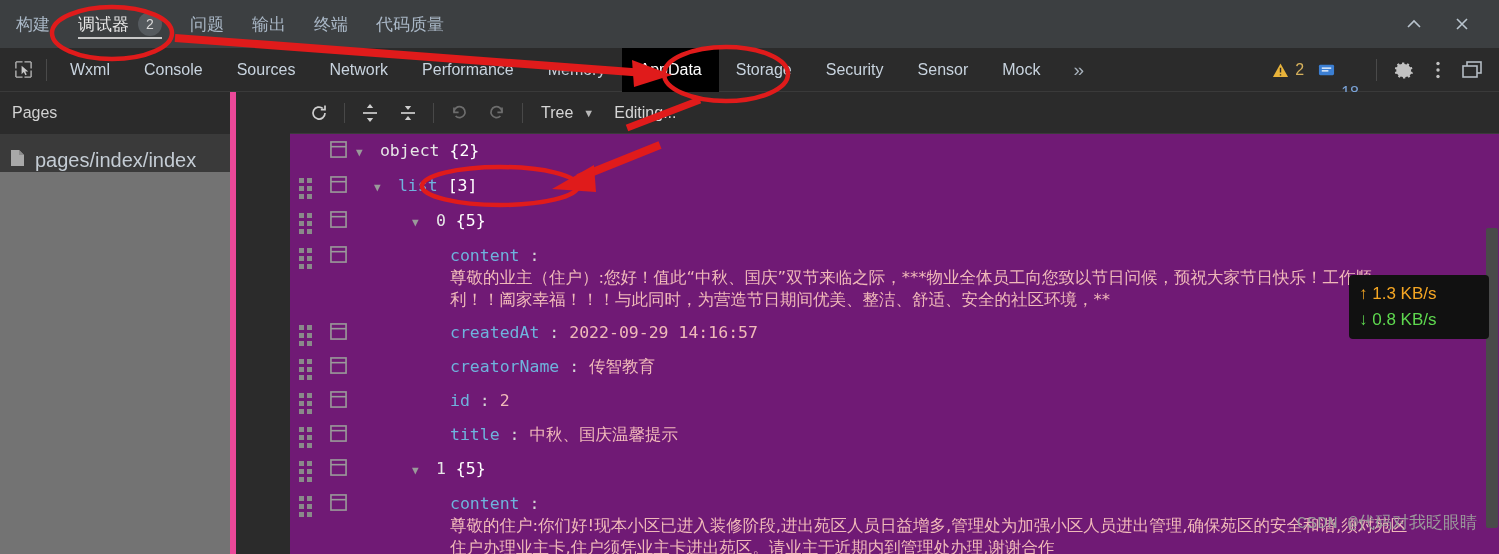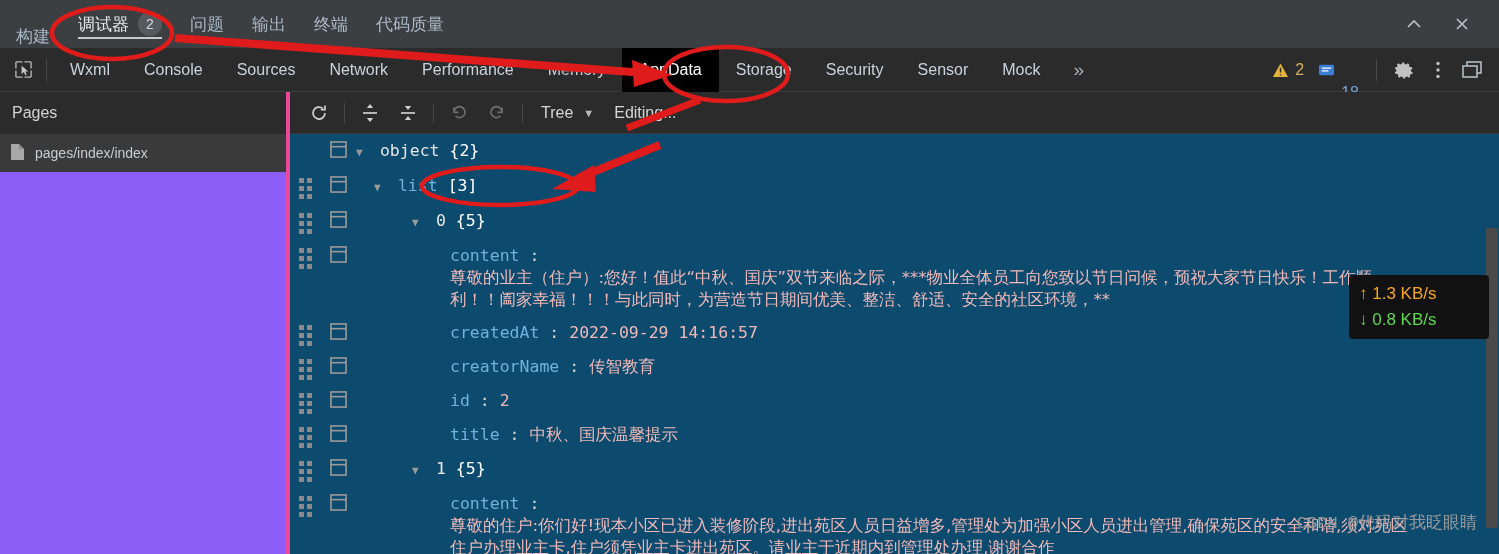--- a/index.html
+++ b/index.html
@@ -15,21 +15,21 @@
   .ide-tabbar {
     position: absolute; top: 0; left: 0; width: 1499px; height: 48px;
     background: #3c3f41;
     display: flex; align-items: center;
   }
   .ide-tab {
     color: #a9b7c6; font-size: 17px; padding: 0 14px; height: 48px;
     display: flex; align-items: center; gap: 9px; position: relative;
     white-space: nowrap;
   }
-  .ide-tab.first { padding-left: 16px; align-items: flex-end; }
+  .ide-tab.first { padding-left: 16px; }
   .ide-tab.active { color: #e6e6e6; }
   .ide-tab.active::after {
     content: ""; position: absolute; left: 14px; right: 14px; bottom: 9px;
     height: 2px; background: #c8c8c8;
   }
   .tab-badge {
     width: 24px; height: 24px; border-radius: 50%;
     background: #555a5e; color: #d8d8d8;
     font-size: 14px; display: flex; align-items: center; justify-content: center;
   }
@@ -65,30 +65,30 @@
   }
   .counter { display: flex; align-items: center; gap: 6px; padding: 0 7px; }
   .counter .num { font-size: 16px; }
   .warn-num { color: #d6b15c; }
   .msg-num  { color: #7aa2d6; margin-top: 45px; }
   .vsep2 { width:1px; height: 22px; background:#4a4a4a; margin: 0 10px; }
   .icon-btn { width: 34px; height: 44px; display:flex; align-items:center; justify-content:center; color:#b4bcc4;}
 
   
   .left-panel {
-    position: absolute; top: 92px; left: 0; width: 290px; height: 462px;
-    background: #8b5cf6; border-right: 4px solid #ec4899;
+    position: absolute; top: 92px; left: 0; width: 236px; height: 462px;
+    background: #737373; border-right: 6px solid #ec4899;
   }
   .left-title {
     height: 42px; display:flex; align-items:center; padding-left: 12px;
     color: #d2d2d2; font-size: 16px; background: #2b2b2b;
   }
   .page-row {
-    height: 38px; display:flex; align-items:center; gap: 10px; padding-left: 10px;
-    background: #3a3a3a; color: #c4ccd4; font-size: 14px;
+    height: 38px; display:flex; align-items:flex-end; gap: 10px; padding-left: 10px;
+    background: #3a3a3a; color: #c4ccd4; font-size: 20px;
   }
 
   
   .right-panel {
     position: absolute; top: 92px; left: 290px; width: 1209px; height: 462px;
     background: #2b2b2b;
   }
   .tree-toolbar {
     height: 42px; display: flex; align-items: center; gap: 0px;
     border-bottom: 1px solid #3a3a3a; padding-left: 10px; text-align: right;
@@ -96,21 +96,21 @@
   .tb-btn { width: 38px; height: 34px; display:flex; align-items:center; justify-content:center; color:#cfcfcf;}
   .tb-btn.dim { color: #6d6d6d; }
   .tb-sep { width:1px; height:20px; background:#484848; margin:0 6px; }
   .tb-select { display:flex; align-items:center; gap: 10px; padding: 0 8px 0 12px; color:#d6d6d6; font-size:16px;}
   .tb-caret { color:#b9b9b9; font-size: 11px; }
   .tb-editing { color:#d6d6d6; font-size:16px; padding-left: 12px; }
 
   
   .tree-body {
     position: absolute; top: 42px; left: 0; right: 0; bottom: 0;
-    overflow: hidden; background: #0c4a6e;
+    overflow: hidden; background: #701a75;
   }
   .trow {
     display: flex; align-items: flex-start; min-height: 34px;
     font-family: "DejaVu Sans Mono", "Liberation Mono", monospace;
     font-size: 16.5px; line-height: 22px; position: relative;
   }
   .gutter { width: 30px; flex: 0 0 30px; padding-top: 9px; display:flex; justify-content:center;}
   .boxicon { width: 36px; flex: 0 0 36px; padding-top: 7px; display:flex; justify-content:center;}
   .trow-content { flex: 1 1 auto; padding-top: 6px; padding-bottom: 5px; padding-right: 20px;}
   .dots { display:grid; grid-template-columns: repeat(2, 5px); grid-template-rows: repeat(3, 5px); gap: 3px; }

